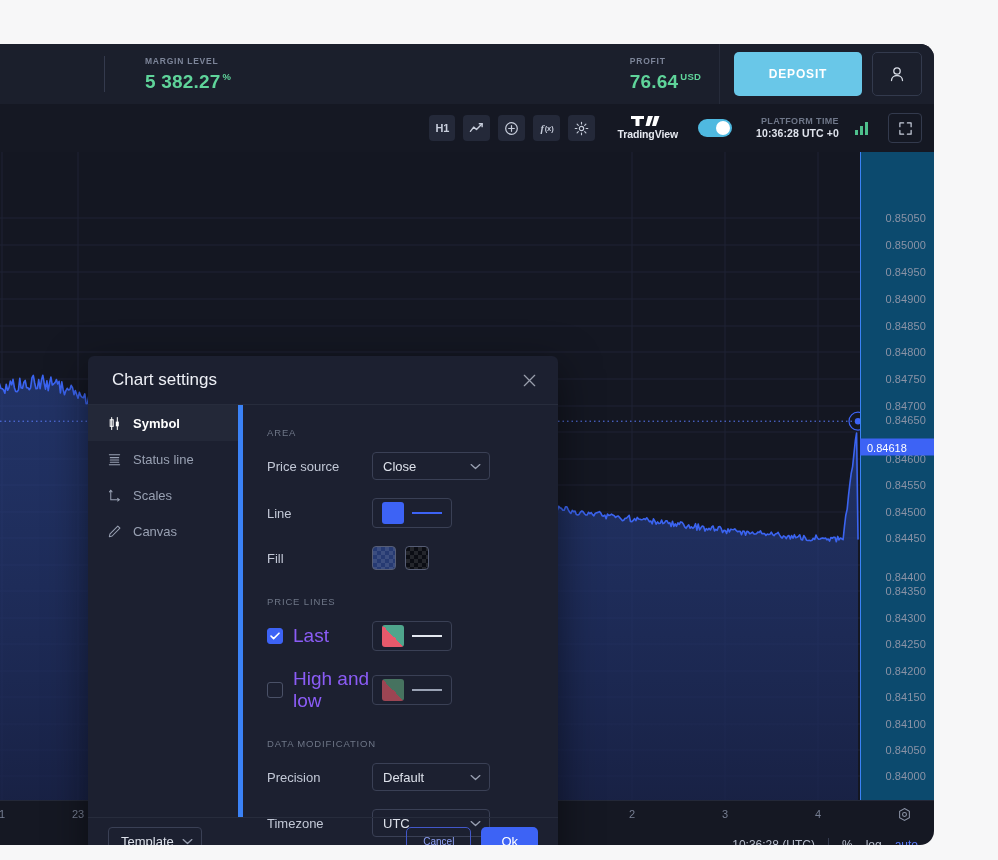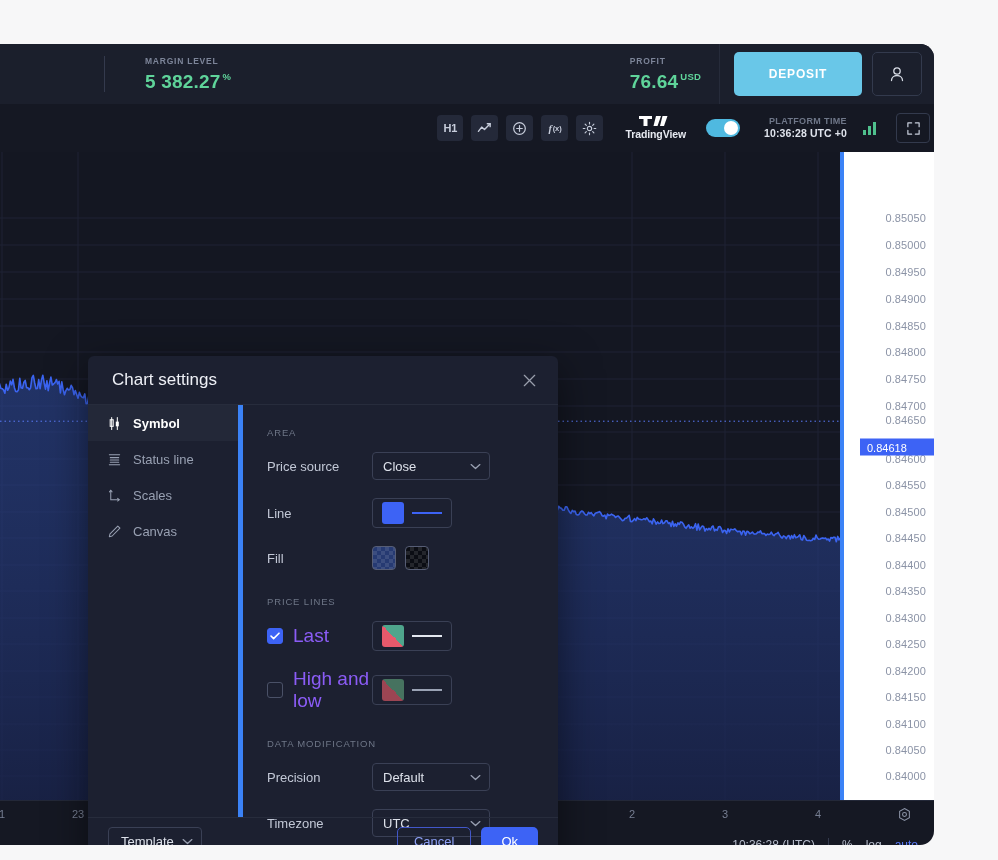--- a/index.html
+++ b/index.html
@@ -48,21 +48,21 @@
     width: 50px; height: 44px; margin-left: 10px;
     border: 1px solid #333a4d; border-radius: 5px;
     background: transparent; cursor: pointer;
     display: flex; align-items: center; justify-content: center;
   }
 
   
   .chartbar {
     position: absolute; left: 0; top: 60px; width: 934px; height: 48px;
     background: #151823; display: flex; align-items: center; justify-content: flex-end;
-    padding-right: 4px; gap: 8px;
+    padding-right: 12px; gap: 8px;
   }
   .tool-btn {
     height: 26px; min-width: 26px; padding: 0 6px;
     background: #242939; border: none; border-radius: 4px;
     color: #c7cddb; font-size: 11px; font-weight: 700;
     display: flex; align-items: center; justify-content: center; cursor: pointer;
   }
   .tv-logo { display: flex; flex-direction: column; align-items: center; margin-left: 14px; cursor: pointer; }
   .tv-logo .tvtxt { font-size: 10.5px; color: #e6e9f0; font-weight: 700; letter-spacing: -.01em; margin-top: 1px; }
   .toggle {
@@ -81,22 +81,22 @@
     display: flex; align-items: center; justify-content: center; cursor: pointer;
   }
 
   
   .chart {
     position: absolute; left: 0; top: 108px; width: 934px; height: 648px;
     background: #141722; overflow: hidden;
   }
   .chart svg { display: block; }
   .price-axis {
-    position: absolute; right: 0; top: 108px; width: 94px; height: 648px;
-    background: #ffffff; border-left: 4px solid #3b82f6;
+    position: absolute; right: 0; top: 108px; width: 74px; height: 648px;
+    background: #0c4a6e; border-left: 1px solid #3b82f6;
   }
   .price-tick {
     position: absolute; right: 8px; font-size: 11px; color: #8b93a6;
     letter-spacing: .01em; transform: translateY(-50%);
   }
   .price-badge {
     position: absolute; right: 0; width: 74px; height: 17px;
     background: #3d63f5; color: #fff; font-size: 11px;
     display: flex; align-items: center; padding-left: 7px;
     transform: translateY(-50%);
@@ -181,21 +181,21 @@
     padding: 0 20px;
   }
   .tmpl-btn {
     height: 30px; padding: 0 8px 0 12px; border: 1px solid #3a4055; border-radius: 4px;
     background: transparent; color: #dde1ea; font-size: 13px; cursor: pointer;
     display: flex; align-items: center; gap: 8px;
   }
   .foot-right { display: flex; gap: 10px; }
   .btn-cancel {
     height: 30px; padding: 0 16px; border: 1px solid #4257c9; border-radius: 5px;
-    background: transparent; color: #8ea1f7; font-size: 13px; cursor: pointer;
+    background: transparent; color: #8ea1f7; font-size: 10px; cursor: pointer;
   }
   .btn-ok {
     height: 30px; padding: 0 20px; border: none; border-radius: 5px;
     background: #3d63f5; color: #fff; font-size: 13px; cursor: pointer;
   }
 </style>
 </head>
 <body>
 
 <div class="page">
@@ -343,21 +343,21 @@
           <div class="price-tick" style="top: 147px;">0.84900</div>
           <div class="price-tick" style="top: 174px;">0.84850</div>
           <div class="price-tick" style="top: 200px;">0.84800</div>
           <div class="price-tick" style="top: 227px;">0.84750</div>
           <div class="price-tick" style="top: 254px;">0.84700</div>
           <div class="price-tick" style="top: 268px; margin-left: 24px;">0.84650</div>
           <div class="price-tick" style="top: 307px;">0.84600</div>
           <div class="price-tick" style="top: 333px;">0.84550</div>
           <div class="price-tick" style="top: 360px;">0.84500</div>
           <div class="price-tick" style="top: 386px;">0.84450</div>
-          <div class="price-tick" style="top: 413px;">0.84400</div>
+          <div class="price-tick" style="top: 425px;">0.84400</div>
           <div class="price-tick" style="top: 439px;">0.84350</div>
           <div class="price-tick" style="top: 466px;">0.84300</div>
           <div class="price-tick" style="top: 492px;">0.84250</div>
           <div class="price-tick" style="top: 519px;">0.84200</div>
           <div class="price-tick" style="top: 545px;">0.84150</div>
           <div class="price-tick" style="top: 572px;">0.84100</div>
           <div class="price-tick" style="top: 598px;">0.84050</div>
           <div class="price-tick" style="top: 624px;">0.84000</div>
         </div>
     <div class="price-badge" id="price-badge" style="top: 295px;">0.84618</div>

